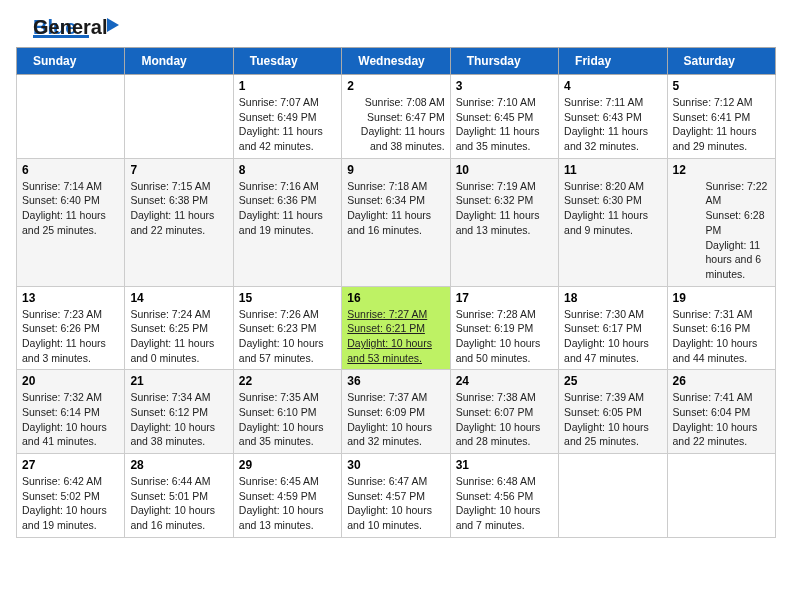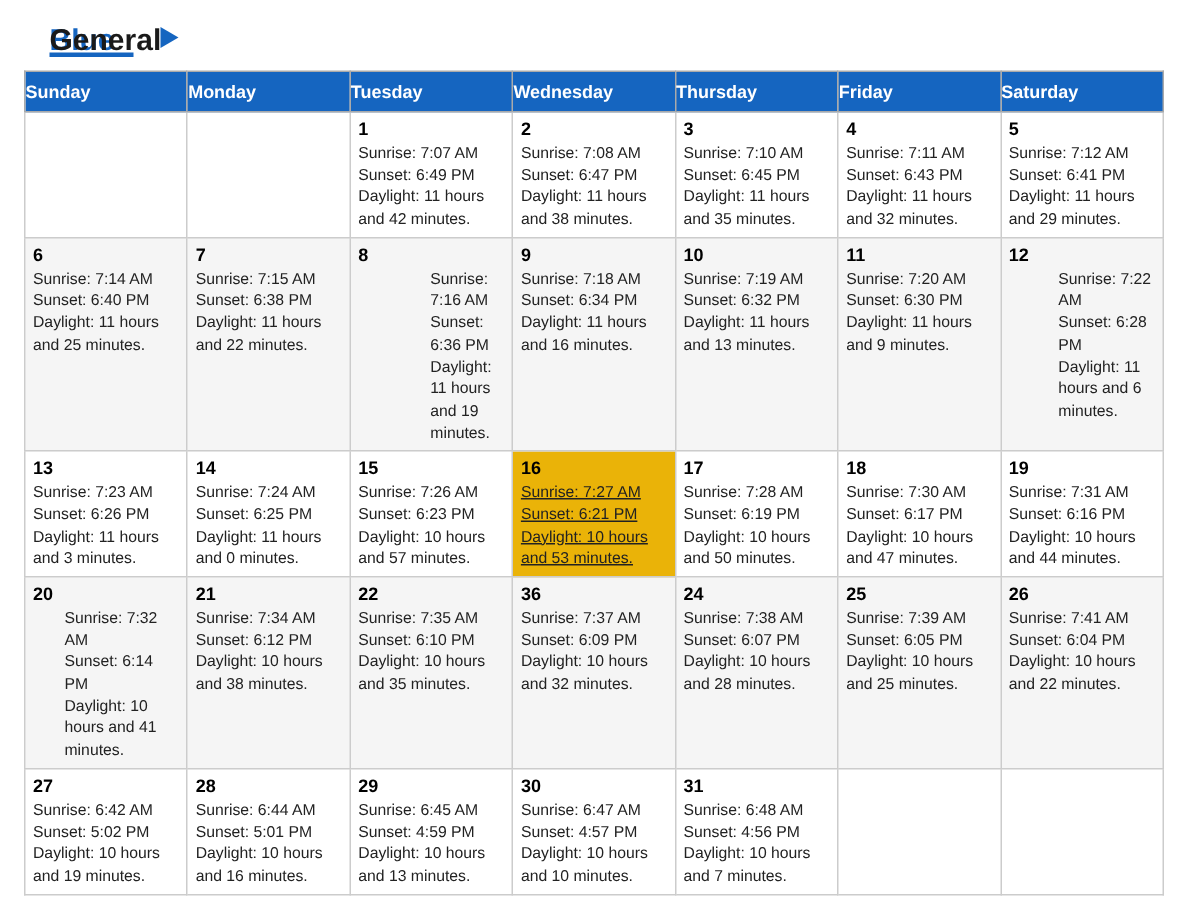--- a/index.html
+++ b/index.html
@@ -35,21 +35,21 @@
       color: #333;
     }
     .calendar {
       width: 100%;
       border-collapse: collapse;
       font-size: 11px;
     }
     .calendar th {
       background: #1565c0;
       color: #fff;
-      padding: 6px 0;
+      padding: 6px 16px;
       text-align: left;
       font-size: 12px;
       font-weight: bold;
       border: 1px solid #aaa;
     }
     .calendar td {
       border: 1px solid #ccc;
       vertical-align: top;
       padding: 4px 5px;
       width: 108px;
@@ -114,21 +114,21 @@
         <td class="empty" style="background: rgb(255, 255, 255);"></td>
         <td class="empty" style="background: rgb(255, 255, 255);"></td>
         <td style="background: rgb(255, 255, 255);">
           <span class="day-number">1</span>
           <div class="day-info" style="white-space: pre-line;">Sunrise: 7:07 AM
 Sunset: 6:49 PM
 Daylight: 11 hours and 42 minutes.</div>
         </td>
         <td style="background: rgb(255, 255, 255);">
           <span class="day-number">2</span>
-          <div class="day-info" style="white-space: pre-line;">Sunrise: 7:08 AM
+          <div class="day-info" style="white-space: pre-line; text-align: right;">Sunrise: 7:08 AM
 Sunset: 6:47 PM
 Daylight: 11 hours and 38 minutes.</div>
         </td>
         <td style="background: rgb(255, 255, 255);">
           <span class="day-number">3</span>
           <div class="day-info" style="white-space: pre-line;">Sunrise: 7:10 AM
 Sunset: 6:45 PM
 Daylight: 11 hours and 35 minutes.</div>
         </td>
         <td style="background: rgb(255, 255, 255);">
@@ -152,39 +152,39 @@
 Daylight: 11 hours and 25 minutes.</div>
         </td>
         <td style="background: rgb(245, 245, 245);">
           <span class="day-number">7</span>
           <div class="day-info" style="white-space: pre-line;">Sunrise: 7:15 AM
 Sunset: 6:38 PM
 Daylight: 11 hours and 22 minutes.</div>
         </td>
         <td style="background: rgb(245, 245, 245);">
           <span class="day-number">8</span>
-          <div class="day-info" style="white-space: pre-line; margin-left: 48px;">Sunrise: 7:16 AM
+          <div class="day-info" style="white-space: pre-line;">Sunrise: 7:16 AM
 Sunset: 6:36 PM
 Daylight: 11 hours and 19 minutes.</div>
         </td>
         <td style="background: rgb(245, 245, 245);">
           <span class="day-number">9</span>
           <div class="day-info" style="white-space: pre-line;">Sunrise: 7:18 AM
 Sunset: 6:34 PM
 Daylight: 11 hours and 16 minutes.</div>
         </td>
         <td style="background: rgb(245, 245, 245);">
           <span class="day-number">10</span>
           <div class="day-info" style="white-space: pre-line;">Sunrise: 7:19 AM
 Sunset: 6:32 PM
 Daylight: 11 hours and 13 minutes.</div>
         </td>
         <td style="background: rgb(245, 245, 245);">
           <span class="day-number">11</span>
-          <div class="day-info" style="white-space: pre-line;">Sunrise: 7:20 AM
+          <div class="day-info" style="white-space: pre-line;">Sunrise: 8:20 AM
 Sunset: 6:30 PM
 Daylight: 11 hours and 9 minutes.</div>
         </td>
         <td style="background: rgb(245, 245, 245);">
           <span class="day-number">12</span>
           <div class="day-info" style="white-space: pre-line; margin-left: 33px;">Sunrise: 7:22 AM
 Sunset: 6:28 PM
 Daylight: 11 hours and 6 minutes.</div>
         </td>
       </tr>
@@ -200,21 +200,21 @@
           <div class="day-info" style="white-space: pre-line;">Sunrise: 7:24 AM
 Sunset: 6:25 PM
 Daylight: 11 hours and 0 minutes.</div>
         </td>
         <td style="background: rgb(255, 255, 255);">
           <span class="day-number">15</span>
           <div class="day-info" style="white-space: pre-line;">Sunrise: 7:26 AM
 Sunset: 6:23 PM
 Daylight: 10 hours and 57 minutes.</div>
         </td>
-        <td style="background: #eab308; margin-left: 28px;">
+        <td style="background: #bef264; margin-left: 28px;">
           <span class="day-number">16</span>
           <div class="day-info" style="white-space: pre-line; text-decoration: underline;">Sunrise: 7:27 AM
 Sunset: 6:21 PM
 Daylight: 10 hours and 53 minutes.</div>
         </td>
         <td style="background: rgb(255, 255, 255);">
           <span class="day-number">17</span>
           <div class="day-info" style="white-space: pre-line;">Sunrise: 7:28 AM
 Sunset: 6:19 PM
 Daylight: 10 hours and 50 minutes.</div>
@@ -228,21 +228,21 @@
         <td style="background: rgb(255, 255, 255);">
           <span class="day-number">19</span>
           <div class="day-info" style="white-space: pre-line;">Sunrise: 7:31 AM
 Sunset: 6:16 PM
 Daylight: 10 hours and 44 minutes.</div>
         </td>
       </tr>
       <tr>
         <td style="background: rgb(245, 245, 245);">
           <span class="day-number">20</span>
-          <div class="day-info" style="white-space: pre-line; margin-left: 21px;">Sunrise: 7:32 AM
+          <div class="day-info" style="white-space: pre-line;">Sunrise: 7:32 AM
 Sunset: 6:14 PM
 Daylight: 10 hours and 41 minutes.</div>
         </td>
         <td style="background: rgb(245, 245, 245);">
           <span class="day-number">21</span>
           <div class="day-info" style="white-space: pre-line;">Sunrise: 7:34 AM
 Sunset: 6:12 PM
 Daylight: 10 hours and 38 minutes.</div>
         </td>
         <td style="background: rgb(245, 245, 245);">

